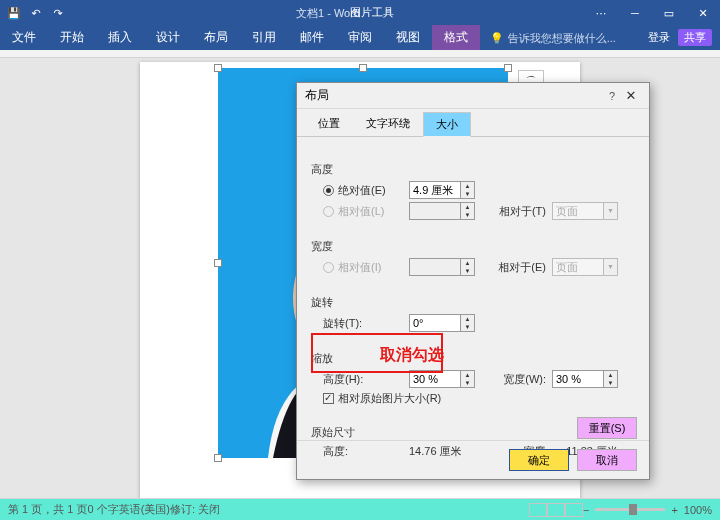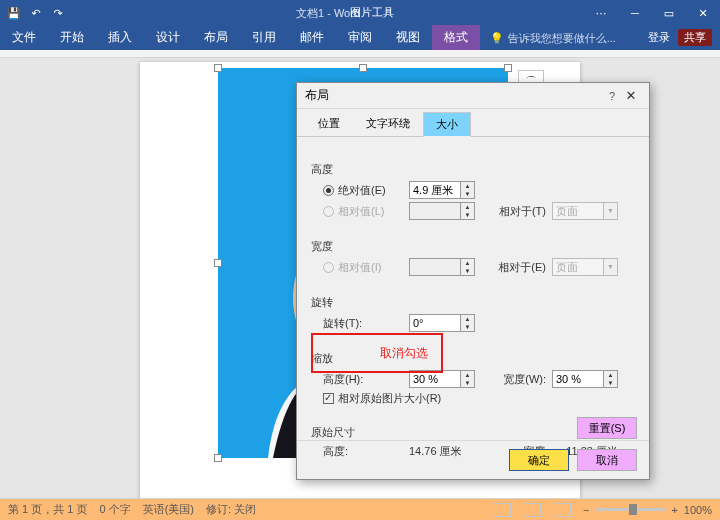--- a/index.html
+++ b/index.html
@@ -11,21 +11,21 @@
 .tool-tab-title{position:absolute;left:350px;top:5px;font-size:11px;color:#fff;}
 .winctl{display:flex;}
 .winctl div{width:34px;height:26px;display:flex;align-items:center;justify-content:center;}
 .ribbon-tabs{height:24px;background:#2b579a;display:flex;align-items:flex-end;color:#fff;}
 .tab{padding:4px 12px;font-size:12px;cursor:pointer;}
 .tab.context{background:#7b4fa5;}
 .tab.active{background:#7b4fa5;}
 .tellme{padding:4px 10px;color:#cdd9ec;font-size:11px;}
 .tellme::before{content:"💡";margin-right:4px;}
 .rlogin{position:absolute;right:50px;top:30px;color:#fff;font-size:11px;}
-.rshare{position:absolute;right:8px;top:29px;color:#fff;font-size:11px;background:#7f1d1d;padding:1px 6px;border-radius:2px;}
+.rshare{position:absolute;right:8px;top:29px;color:#fff;font-size:11px;background:#8b5cf6;padding:1px 6px;border-radius:2px;}
 .ribbon-body{height:8px;background:#f3f3f3;border-bottom:1px solid #d4d4d4;}
 .doc-area{position:absolute;left:0;right:0;top:58px;bottom:22px;background:#e6e6e6;display:flex;justify-content:center;overflow:hidden;}
 .page{width:440px;height:560px;background:#fff;margin-top:4px;box-shadow:0 1px 4px rgba(0,0,0,.3);position:relative;}
 .img-sel{position:absolute;left:78px;top:6px;width:290px;height:390px;}
 .img-sel .pic{position:absolute;inset:0;background:#1ea0e6;}
 .pic svg{position:absolute;left:0;bottom:0;}
 .float-opt{position:absolute;right:-36px;top:2px;width:26px;height:22px;border:1px solid #c5c5c5;background:#fff;display:flex;align-items:center;justify-content:center;}
 .handle{position:absolute;width:8px;height:8px;background:#fff;border:1px solid #888;}
 .h-tl{left:-4px;top:-4px}.h-tr{right:-4px;top:-4px}.h-bl{left:-4px;bottom:-4px}.h-br{right:-4px;bottom:-4px}
 .h-tm{left:50%;top:-4px;margin-left:-4px}.h-bm{left:50%;bottom:-4px;margin-left:-4px}
@@ -51,26 +51,26 @@
 .chk.checked::after{content:"✓";position:absolute;left:0;top:-2px;font-size:10px;}
 .spin{display:flex;}
 .spin input{width:52px;height:18px;border:1px solid #999;padding:0 3px;font-size:11px;}
 .spin .arrows{width:14px;display:flex;flex-direction:column;border:1px solid #999;border-left:none;}
 .spin .arrows div{flex:1;font-size:6px;text-align:center;line-height:8px;background:#efefef;}
 .combo{display:flex;}
 .combo input{width:52px;height:18px;border:1px solid #bbb;padding:0 3px;font-size:11px;background:#f5f5f5;color:#aaa;}
 .combo .drop{width:14px;border:1px solid #bbb;border-left:none;background:#efefef;font-size:7px;text-align:center;line-height:16px;color:#aaa;}
 .right-col{margin-left:auto;display:flex;align-items:center;gap:6px;}
 .callout-box{position:absolute;left:311px;top:333px;width:132px;height:40px;border:2px solid #e81b1b;pointer-events:none;}
-.callout-text{position:absolute;left:380px;top:345px;color:#e81b1b;font-size:12px;font-weight:normal;}
+.callout-text{position:absolute;left:380px;top:345px;color:#e81b1b;font-size:16px;font-weight:bold;}
 .dlg-buttons{position:absolute;left:0;right:0;bottom:0;padding:8px 12px;display:flex;justify-content:flex-end;gap:8px;border-top:1px solid #d9d9d9;}
 .btn{min-width:60px;height:22px;border:1px solid #adadad;background:#f0abfc;font-size:11px;}
 .btn.primary{border:1px solid #2b579a;background:#fde047;}
 .reset{position:absolute;right:12px;bottom:40px;}
-.statusbar{position:absolute;left:0;right:0;bottom:0;height:22px;background:#fdba74;border-top:1px solid #d4d4d4;display:flex;align-items:center;padding:0 8px;font-size:11px;color:#555;gap:12px;}
+.statusbar{position:absolute;left:0;right:0;bottom:0;height:22px;background:#5eead4;border-top:1px solid #d4d4d4;display:flex;align-items:center;padding:0 8px;font-size:11px;color:#555;gap:0;}
 .statusbar .spacer{flex:1;}
 .zoom{display:flex;align-items:center;gap:6px;}
 .slider{width:70px;height:3px;background:#c8c8c8;position:relative;}
 .slider::after{content:"";position:absolute;left:34px;top:-4px;width:8px;height:11px;background:#888;}
 .viewbtn{width:18px;height:14px;border:1px solid #c5c5c5;}
 </style>
 </head>
 <body>
 
 <div class="titlebar">

